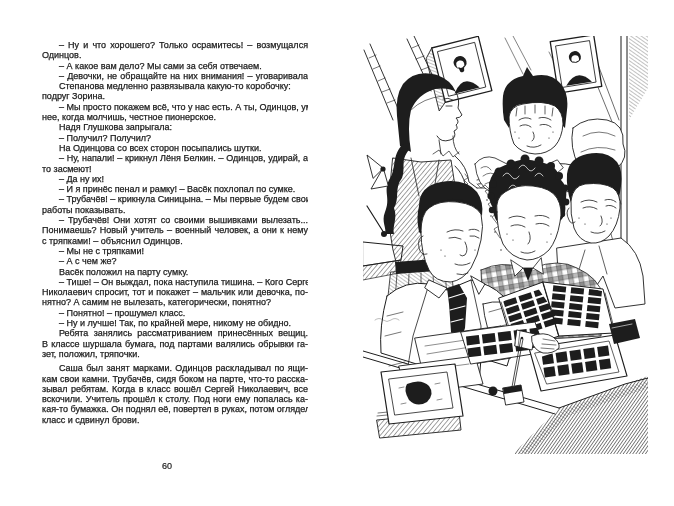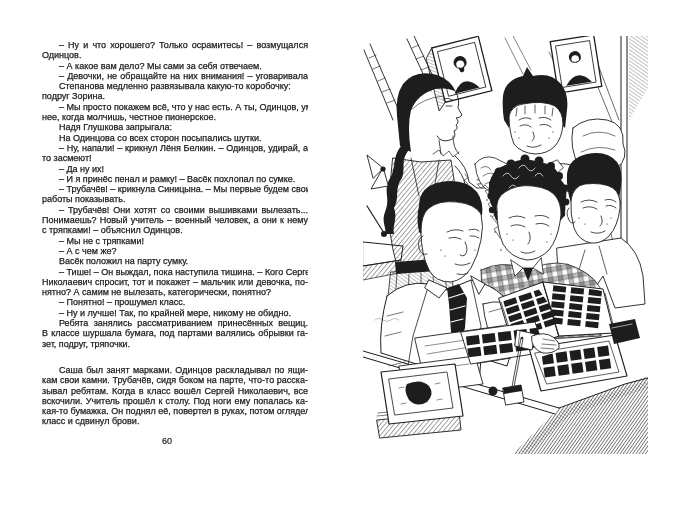--- a/index.html
+++ b/index.html
@@ -3,62 +3,63 @@
 <meta charset="utf-8">
 <style>
   html,body{margin:0;padding:0;background:#fff;}
   .stage{position:relative;width:674px;height:506px;background:#ffffff;overflow:hidden;
          font-family:"Liberation Sans",sans-serif;color:#1c1c1c;}
   .text-col{position:absolute;left:42px;top:40px;width:266px;font-size:9px;line-height:10.3px;
             -webkit-text-stroke:0.25px #1c1c1c;}
   .line{white-space:nowrap;overflow:hidden;text-align:left;}
   .line.indent{padding-left:17px;}
   .line.just{text-align:justify;text-align-last:justify;}
-  .line.gap{margin-top:16px;}
-  .pageno{position:absolute;left:42px;top:436px;width:250px;text-align:center;font-size:9px;
+  .line.gap{margin-top:4px;}
+  .pageno{position:absolute;left:42px;top:461px;width:250px;text-align:center;font-size:9px;
           -webkit-text-stroke:0.2px #1c1c1c;}
   .illo{position:absolute;left:363px;top:36px;width:285px;height:418px;}
   .illo svg{display:block;width:100%;height:100%;}
 </style>
 </head>
 <body>
 
 <div class="stage">
 
   <div class="text-col">
       <div class="line indent just">– Ну и что хорошего? Только осрамитесь! – возмущался</div>
       <div class="line">Одинцов.</div>
       <div class="line indent">– А какое вам дело? Мы сами за себя отвечаем.</div>
       <div class="line indent just">– Девочки, не обращайте на них внимания! – уговаривала</div>
       <div class="line indent">Степанова медленно развязывала какую-то коробочку:</div>
       <div class="line">подруг Зорина.</div>
       <div class="line indent just">– Мы просто покажем всё, что у нас есть. А ты, Одинцов, ум-</div>
       <div class="line">нее, когда молчишь, честное пионерское.</div>
       <div class="line indent">Надя Глушкова запрыгала:</div>
+      <div class="line indent">– Получил? Получил?</div>
       <div class="line indent">На Одинцова со всех сторон посыпались шутки.</div>
       <div class="line indent just">– Ну, напали! – крикнул Лёня Белкин. – Одинцов, удирай, а</div>
       <div class="line">то засмеют!</div>
       <div class="line indent">– Да ну их!</div>
       <div class="line indent">– И я принёс пенал и рамку! – Васёк похлопал по сумке.</div>
       <div class="line indent just">– Трубачёв! – крикнула Синицына. – Мы первые будем свои</div>
       <div class="line">работы показывать.</div>
       <div class="line indent just">– Трубачёв! Они хотят со своими вышивками вылезать...</div>
       <div class="line just">Понимаешь? Новый учитель – военный человек, а они к нему</div>
       <div class="line">с тряпками! – объяснил Одинцов.</div>
       <div class="line indent">– Мы не с тряпками!</div>
       <div class="line indent">– А с чем же?</div>
       <div class="line indent">Васёк положил на парту сумку.</div>
       <div class="line indent just">– Тише! – Он выждал, пока наступила тишина. – Кого Сергей</div>
       <div class="line just">Николаевич спросит, тот и покажет – мальчик или девочка, по-</div>
       <div class="line">нятно? А самим не вылезать, категорически, понятно?</div>
       <div class="line indent">– Понятно! – прошумел класс.</div>
       <div class="line indent">– Ну и лучше! Так, по крайней мере, никому не обидно.</div>
       <div class="line indent just">Ребята занялись рассматриванием принесённых вещиц.</div>
       <div class="line just">В классе шуршала бумага, под партами валялись обрывки га-</div>
-      <div class="line">зет, подруг, тряпочки.</div>
+      <div class="line">зет, положил, тряпочки.</div>
       <div class="line indent just gap">Саша был занят марками. Одинцов раскладывал по ящи-</div>
       <div class="line just">кам свои камни. Трубачёв, сидя боком на парте, что-то расска-</div>
       <div class="line just">зывал ребятам. Когда в класс вошёл Сергей Николаевич, все</div>
       <div class="line just">вскочили. Учитель прошёл к столу. Под ноги ему попалась ка-</div>
       <div class="line just">кая-то бумажка. Он поднял её, повертел в руках, потом оглядел</div>
       <div class="line">класс и сдвинул брови.</div>
     </div>
 
   <div class="pageno">60</div>
 

